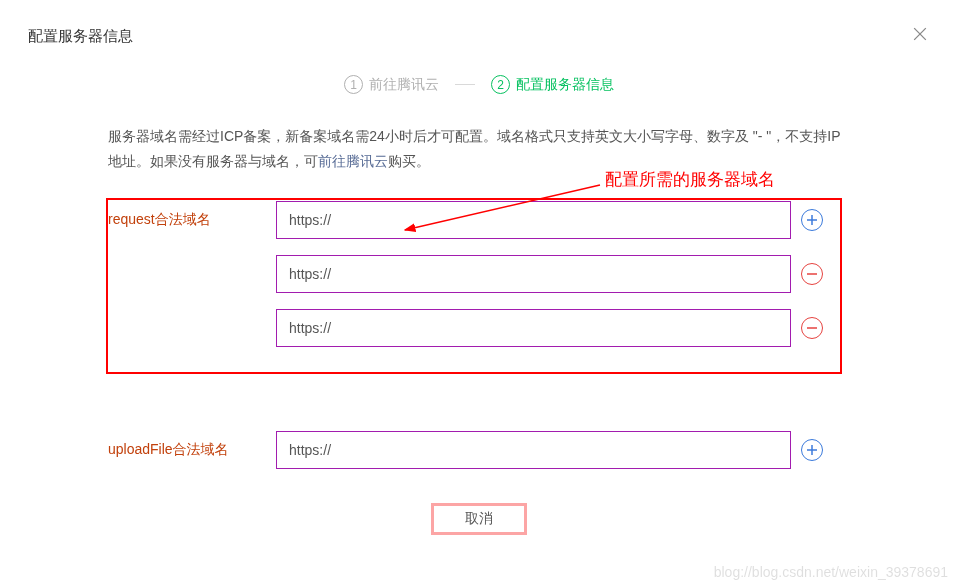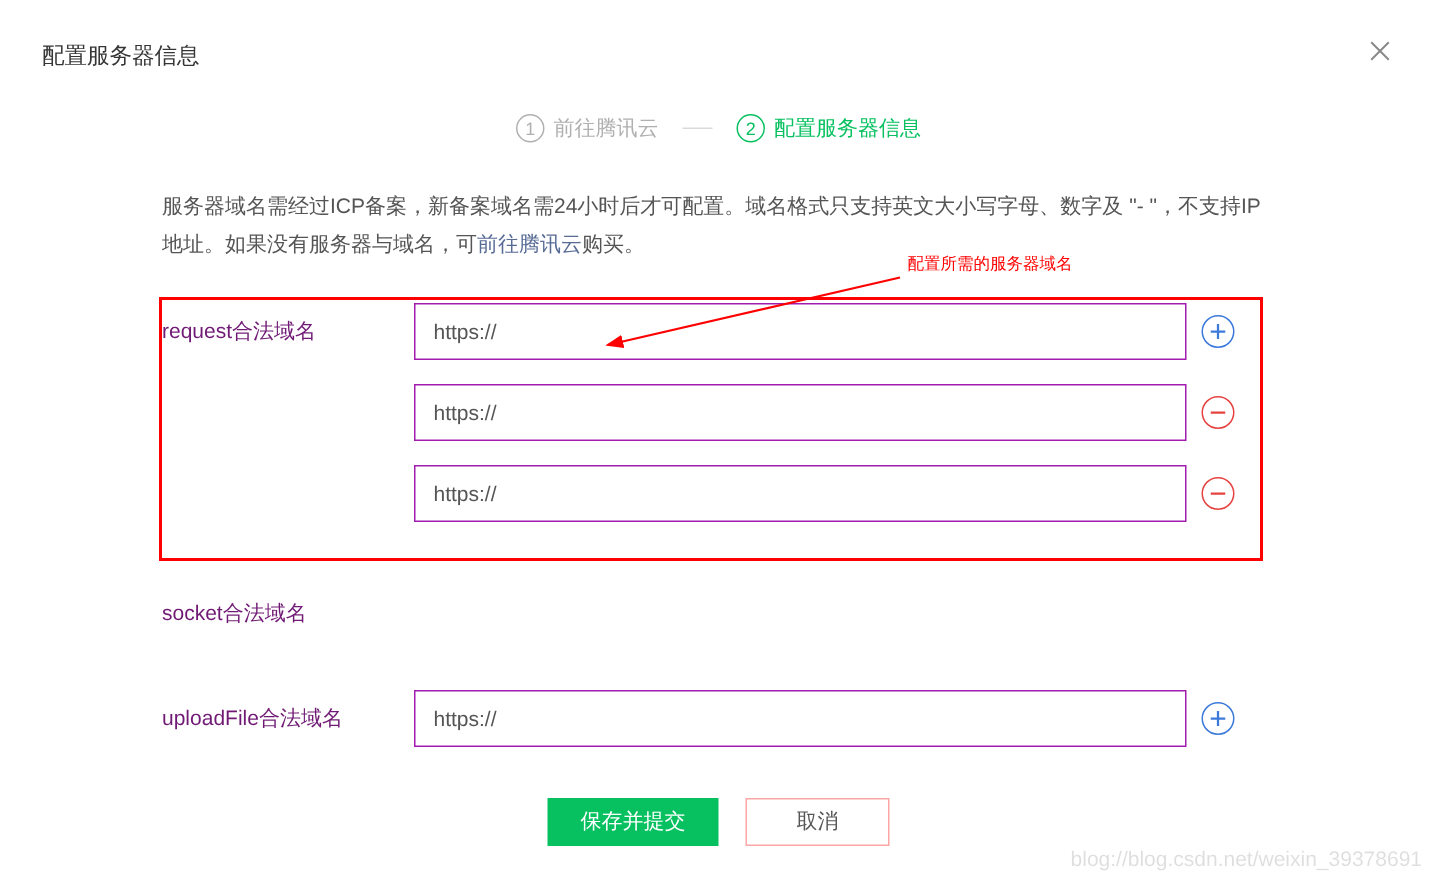--- a/index.html
+++ b/index.html
@@ -65,21 +65,21 @@
       color: #555;
       line-height: 1.75;
       margin-bottom: 24px;
     }
     .desc a { color: #576b95; text-decoration: none; }
     .annotation {
       position: absolute;
       top: 168px;
       left: 605px;
       color: #ff0000;
-      font-size: 11px;
+      font-size: 17px;
       font-family: Liberation Mono, monospace;
     }
     .arrow-svg {
       position: absolute;
       top: 180px;
       left: 395px;
       pointer-events: none;
     }
     .highlight-box {
       position: absolute;
@@ -94,21 +94,21 @@
       padding-top: 4px;
     }
     .form-row {
       display: flex;
       align-items: flex-start;
       margin-bottom: 12px;
     }
     .form-label {
       width: 168px;
       font-size: 14px;
-      color: #701a75;
+      color: #c2410c;
       padding-top: 10px;
       flex-shrink: 0;
     }
     .inputs-col {
       flex: 1;
     }
     .input-line {
       display: flex;
       align-items: center;
       gap: 10px;
@@ -147,21 +147,21 @@
     }
     .btn {
       min-width: 96px;
       height: 32px;
       padding: 0 22px;
       font-size: 14px;
       border: none;
       cursor: pointer;
     }
     .btn-primary { background: #07c160; color: #fff; }
-    .btn-default { background: #fff; color: #555; border: 1px solid #fca5a5; }
+    .btn-default { background: #fff; color: #555; border: 3px solid #fca5a5; }
     .watermark {
       position: absolute;
       bottom: 6px;
       right: 10px;
       font-size: 14px;
       color: rgba(0,0,0,0.13);
     }
   </style>
 </head>
 <body>
@@ -221,21 +221,20 @@
                 <line x1="0" y1="5" x2="10" y2="5"></line>
               </svg>
           </div>
         </div>
       </div>
     </div>
 
     <div class="row-spacer"></div>
 
     <div class="form-row">
-      <div class="form-label">socket合法域名</div>
     </div>
 
     <div class="row-spacer"></div>
 
     <div class="form-row">
       <div class="form-label">uploadFile合法域名</div>
       <div class="inputs-col">
         <div class="input-line">
           <input class="domain-input" value="https://" style="">
           <div class="icon-btn icon-add">
@@ -243,21 +242,20 @@
                 <line x1="5" y1="0" x2="5" y2="10"></line>
                 <line x1="0" y1="5" x2="10" y2="5"></line>
               </svg>
           </div>
         </div>
       </div>
     </div>
   </div>
 
   <div class="footer-actions">
-    <button class="btn btn-primary">保存并提交</button>
     <button class="btn btn-default">取消</button>
   </div>
 </div>
 
 <div class="annotation">配置所需的服务器域名</div>
 
 <svg class="arrow-svg" width="215" height="60">
   <defs>
     <marker id="arrowhead" markerWidth="8" markerHeight="6" refX="7" refY="3" orient="auto">
       <polygon points="0 0, 8 3, 0 6" fill="#ff0000"></polygon>

